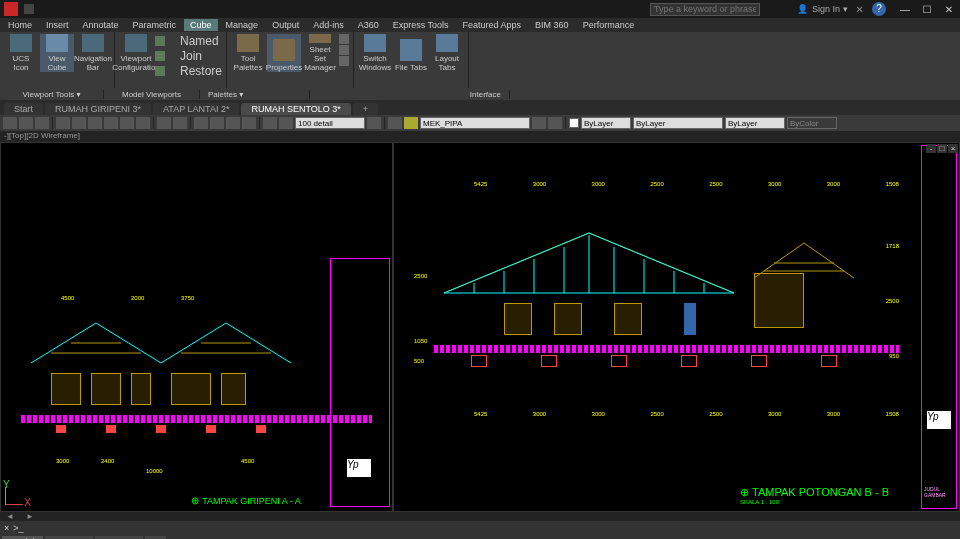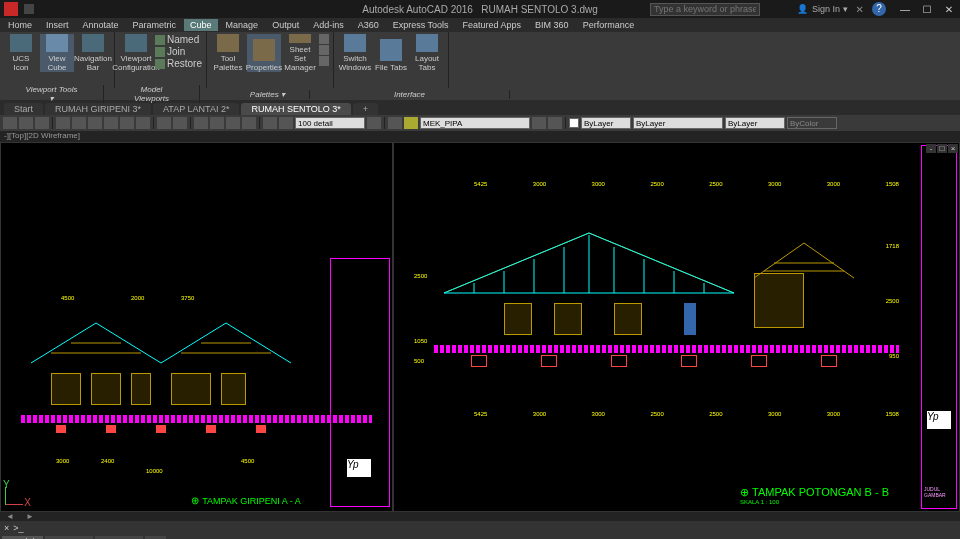--- a/index.html
+++ b/index.html
@@ -20,26 +20,26 @@
 .menurow .tab { padding: 1px 6px; color: #ccc; }
 .menurow .tab.active { background: #5a7a7a; color: #fff; }
 
 
 .ribbon { height: 56px; background: #3a3a3a; display: flex; }
 .rpanel { border-right: 1px solid #222; padding: 2px 4px; display: flex; flex-direction: column; justify-content: space-between; }
 .rpanel .tools { display: flex; gap: 2px; }
 .bigbtn { width: 34px; height: 38px; display: flex; flex-direction: column; align-items: center; justify-content: flex-end; font-size: 8px; color: #ccc; text-align: center; line-height: 9px; }
 .bigbtn .ico { width: 22px; height: 22px; background: #4a6a7a; margin-bottom: 2px; }
 .bigbtn.sel { background: #4a5a6a; }
-.smline { display: flex; align-items: center; gap: 2px; font-size: 10px; color: #ccc; }
+.smline { display: flex; align-items: center; gap: 15px; font-size: 12px; color: #ccc; }
 .smline .sico { width: 10px; height: 10px; background: #5a7a5a; }
 
 
 .subrow { height: 12px; background: #3a3a3a; display: flex; align-items: center; }
-.subrow .dd { font-size: 8px; color: #ccc; padding: 0 24px; border-right: 1px solid #222; font-style: italic; }
+.subrow .dd { font-size: 8px; color: #ccc; padding: 0 8px; border-right: 1px solid #222; }
 
 
 .filetabs { height: 15px; background: #2b2b2b; display: flex; align-items: end; padding-left: 4px; gap: 2px; }
 .ftab { font-size: 9px; padding: 1px 10px; background: #333; color: #aaa; border-radius: 3px 3px 0 0; }
 .ftab.active { background: #4a4a4a; color: #fff; }
 
 
 .toolrow { height: 16px; background: #3a3a3a; display: flex; align-items: center; gap: 2px; padding: 0 3px; }
 .toolrow .tico { width: 14px; height: 12px; background: #555; }
 .toolrow .sep { width: 1px; height: 12px; background: #222; margin: 0 1px; }
@@ -73,23 +73,20 @@
 
 svg.roofsvg { position:absolute; }
 </style>
 </head>
 <body>
 
 <div class="titlebar">
   <div class="app-icon"></div>
   <div style="display:flex;gap:2px;margin-left:2px">
     <div style="width:10px;height:10px;background:#444"></div>
-  </div>
-  <div class="title">
-    <span>Autodesk AutoCAD 2016</span> &nbsp; <span>RUMAH SENTOLO 3.dwg</span>
   </div>
   <input class="search" placeholder="Type a keyword or phrase" style="">
   <div class="right">
     <div class="signin">
       <span>👤</span>
       <span>Sign In</span>
       <span>▾</span>
     </div>
     <div style="color:#888">✕</div>
     <div style="width:14px;height:14px;border-radius:50%;background:#36a;color:#fff;text-align:center;line-height:14px">?</div>
@@ -206,22 +203,22 @@
           <span>Layout
 Tabs</span>
         </div>
     </div>
   </div>
 </div>
 
 <div class="subrow">
   <div class="dd" style="width:104px;text-align:center">Viewport Tools ▾</div>
   <div class="dd" style="width:96px;text-align:center">Model Viewports</div>
-  <div class="dd" style="width:110px;text-align:right">Palettes ▾</div>
-  <div class="dd" style="width:200px;text-align:center">Interface</div>
+  <div class="dd" style="width:110px;text-align:left">Palettes ▾</div>
+  <div class="dd" style="width:200px;text-align:right">Interface</div>
 </div>
 
 <div class="filetabs" id="filetabs">
     <div class="ftab">Start</div>
     <div class="ftab">RUMAH GIRIPENI 3*</div>
     <div class="ftab">ATAP LANTAI 2*</div>
     <div class="ftab active">RUMAH SENTOLO 3*</div>
     <div class="ftab">+</div>
   </div>
 

